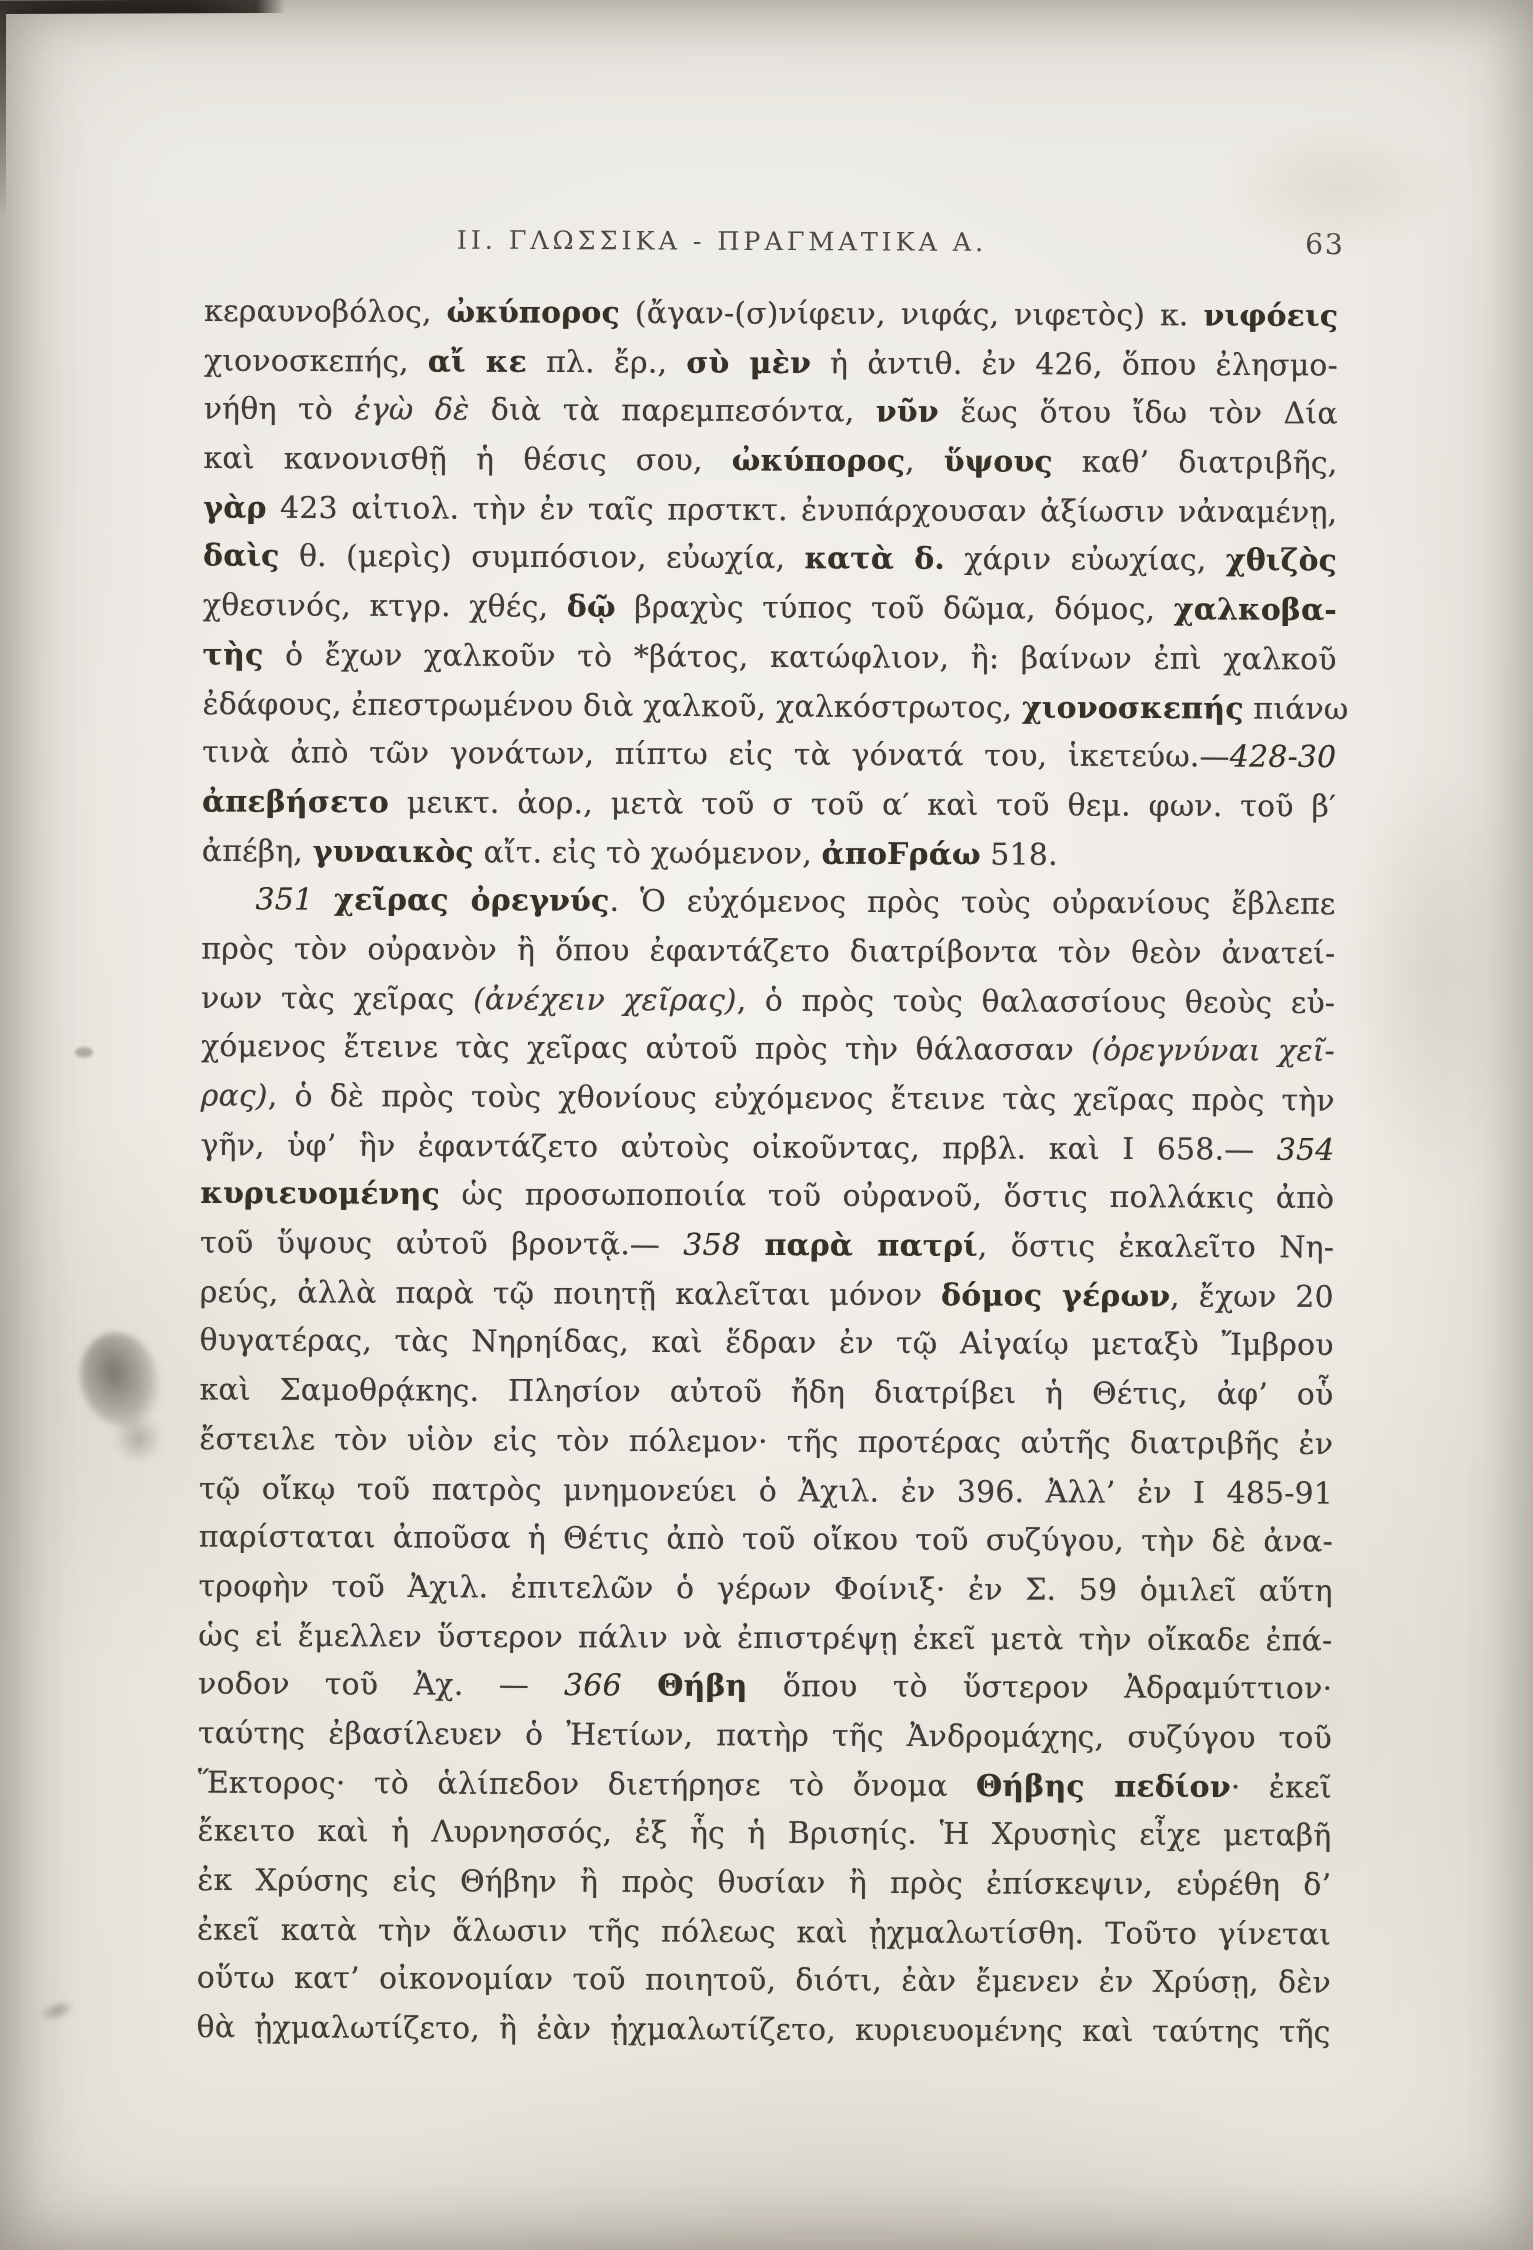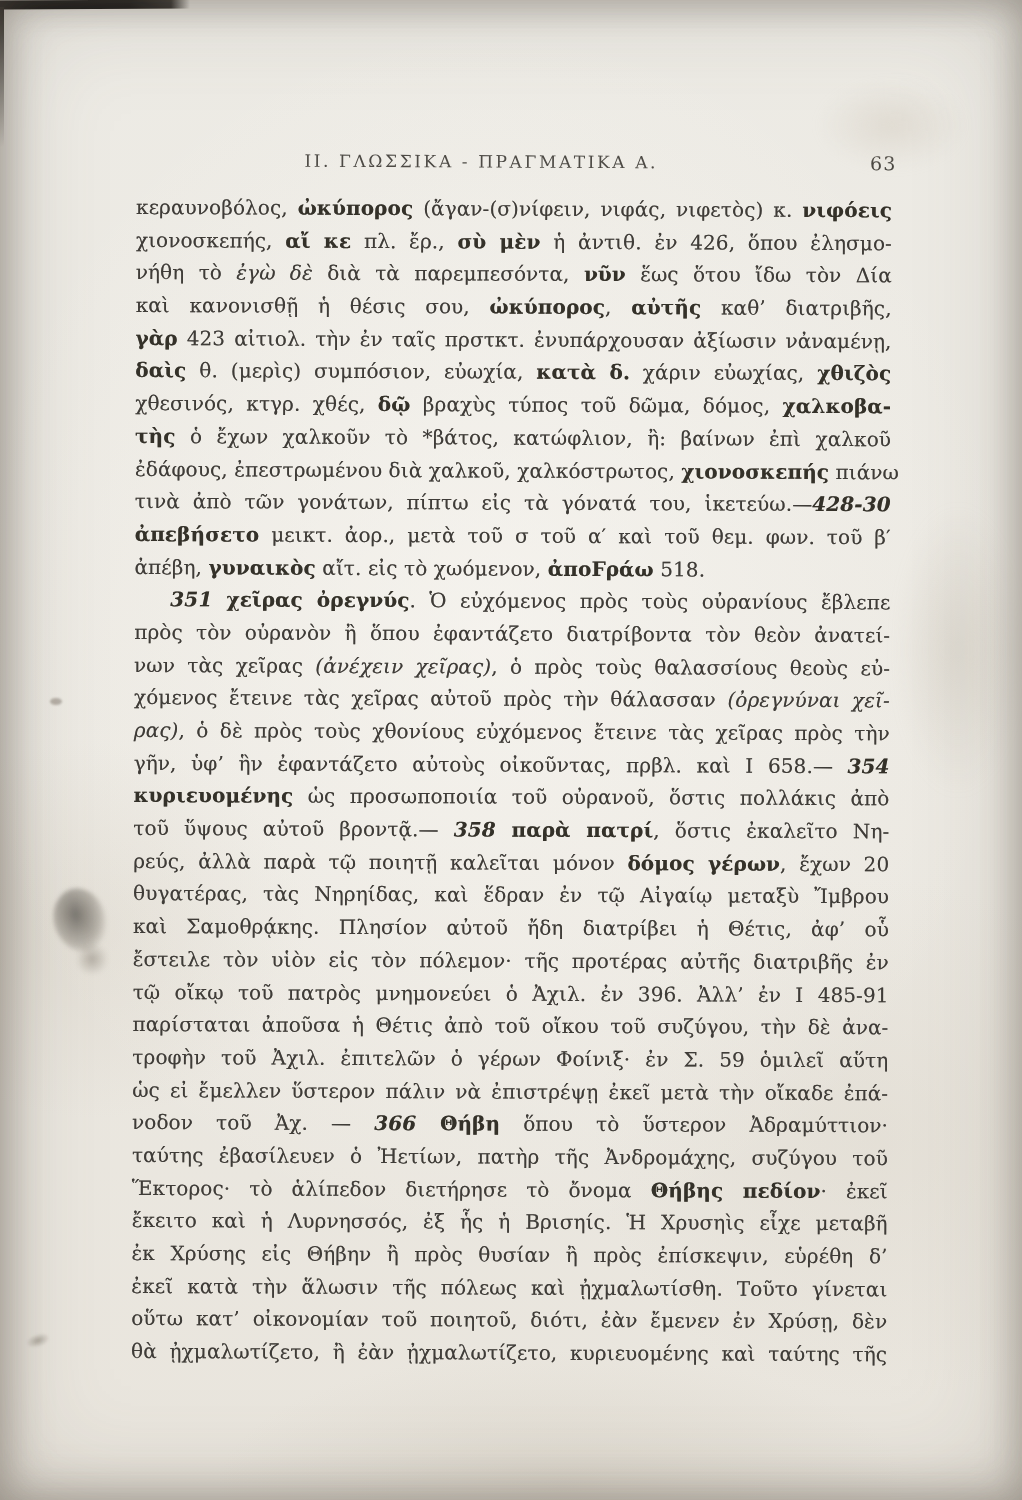--- a/index.html
+++ b/index.html
@@ -76,21 +76,21 @@
   .line {
     text-align: justify;
     text-align-last: justify;
     white-space: nowrap;
     height: 32.7px;
   }
   .line.no-just { text-align-last: left; }
   .line.indent { text-indent: 36px; }
   .b  { font-weight: 700; color: #343129; }
   .i  { font-style: italic; }
-  .bi { font-weight: 700; font-style: italic; color: #343129; }
+  .bi { font-weight: 400; font-style: italic; color: #343129; }
 
   
   .artifact { position: absolute; pointer-events: none; z-index: 4; }
   .top-bar {
     left: 0; top: 0; width: 190px; height: 9px;
     background: linear-gradient(90deg, #0b0b0b 0%, #101010 68%, #2e2c29 90%, rgba(46,44,41,0) 100%);
     transform: rotate(-0.25deg);
   }
   .left-tick {
     left: 0; top: 7px; width: 4px; height: 140px;
@@ -149,21 +149,21 @@
     <div class="page-header">
       <div class="header-title">ΙΙ. ΓΛΩΣΣΙΚΑ - ΠΡΑΓΜΑΤΙΚΑ Α.</div>
       <div class="page-number">63</div>
     </div>
 
     <div class="page-body">
 
     <div class="line"><span>κεραυνοβόλος, </span><span class="b">ὠκύπορος</span><span> (ἄγαν-(σ)νίφειν, νιφάς, νιφετὸς) κ. </span><span class="b">νιφόεις</span></div>
         <div class="line"><span>χιονοσκεπής, </span><span class="b">αἴ κε</span><span> πλ. ἔρ., </span><span class="b">σὺ μὲν</span><span> ἡ ἀντιθ. ἐν 426, ὅπου ἐλησμο-</span></div>
         <div class="line"><span>νήθη τὸ </span><span class="i">ἐγὼ δὲ</span><span> διὰ τὰ παρεμπεσόντα, </span><span class="b">νῦν</span><span> ἕως ὅτου ἴδω τὸν Δία</span></div>
-        <div class="line"><span>καὶ κανονισθῇ ἡ θέσις σου, </span><span class="b">ὠκύπορος</span><span>, </span><span class="b">αὐτῆς</span><span> καθ’ διατριβῆς,</span></div>
+        <div class="line"><span>καὶ κανονισθῇ ἡ θέσις σου, </span><span class="b">ὠκύπορος</span><span>, </span><span class="b">ὕψους</span><span> καθ’ διατριβῆς,</span></div>
         <div class="line"><span class="b">γὰρ</span><span> 423 αἰτιολ. τὴν ἐν ταῖς πρστκτ. ἐνυπάρχουσαν ἀξίωσιν νἀναμένῃ,</span></div>
         <div class="line"><span class="b">δαὶς</span><span> θ. (μερὶς) συμπόσιον, εὐωχία, </span><span class="b">κατὰ δ.</span><span> χάριν εὐωχίας, </span><span class="b">χθιζὸς</span></div>
         <div class="line"><span>χθεσινός, κτγρ. χθές, </span><span class="b">δῷ</span><span> βραχὺς τύπος τοῦ δῶμα, δόμος, </span><span class="b">χαλκοβα-</span></div>
         <div class="line"><span class="b">τὴς</span><span> ὁ ἔχων χαλκοῦν τὸ *βάτος, κατώφλιον, ἢ: βαίνων ἐπὶ χαλκοῦ</span></div>
         <div class="line"><span>ἐδάφους, ἐπεστρωμένου διὰ χαλκοῦ, χαλκόστρωτος, </span><span class="b">χιονοσκεπής</span><span> πιάνω</span></div>
         <div class="line"><span>τινὰ ἀπὸ τῶν γονάτων, πίπτω εἰς τὰ γόνατά του, ἱκετεύω.—</span><span class="bi">428-30</span></div>
         <div class="line"><span class="b">ἀπεβήσετο</span><span> μεικτ. ἀορ., μετὰ τοῦ σ τοῦ α′ καὶ τοῦ θεμ. φων. τοῦ β′</span></div>
         <div class="line no-just"><span>ἀπέβη, </span><span class="b">γυναικὸς</span><span> αἴτ. εἰς τὸ χωόμενον, </span><span class="b">ἀποϜράω</span><span> 518.</span></div>
         <div class="line indent"><span class="bi">351 </span><span class="b">χεῖρας ὀρεγνύς</span><span>. Ὁ εὐχόμενος πρὸς τοὺς οὐρανίους ἔβλεπε</span></div>
         <div class="line"><span>πρὸς τὸν οὐρανὸν ἢ ὅπου ἐφαντάζετο διατρίβοντα τὸν θεὸν ἀνατεί-</span></div>

